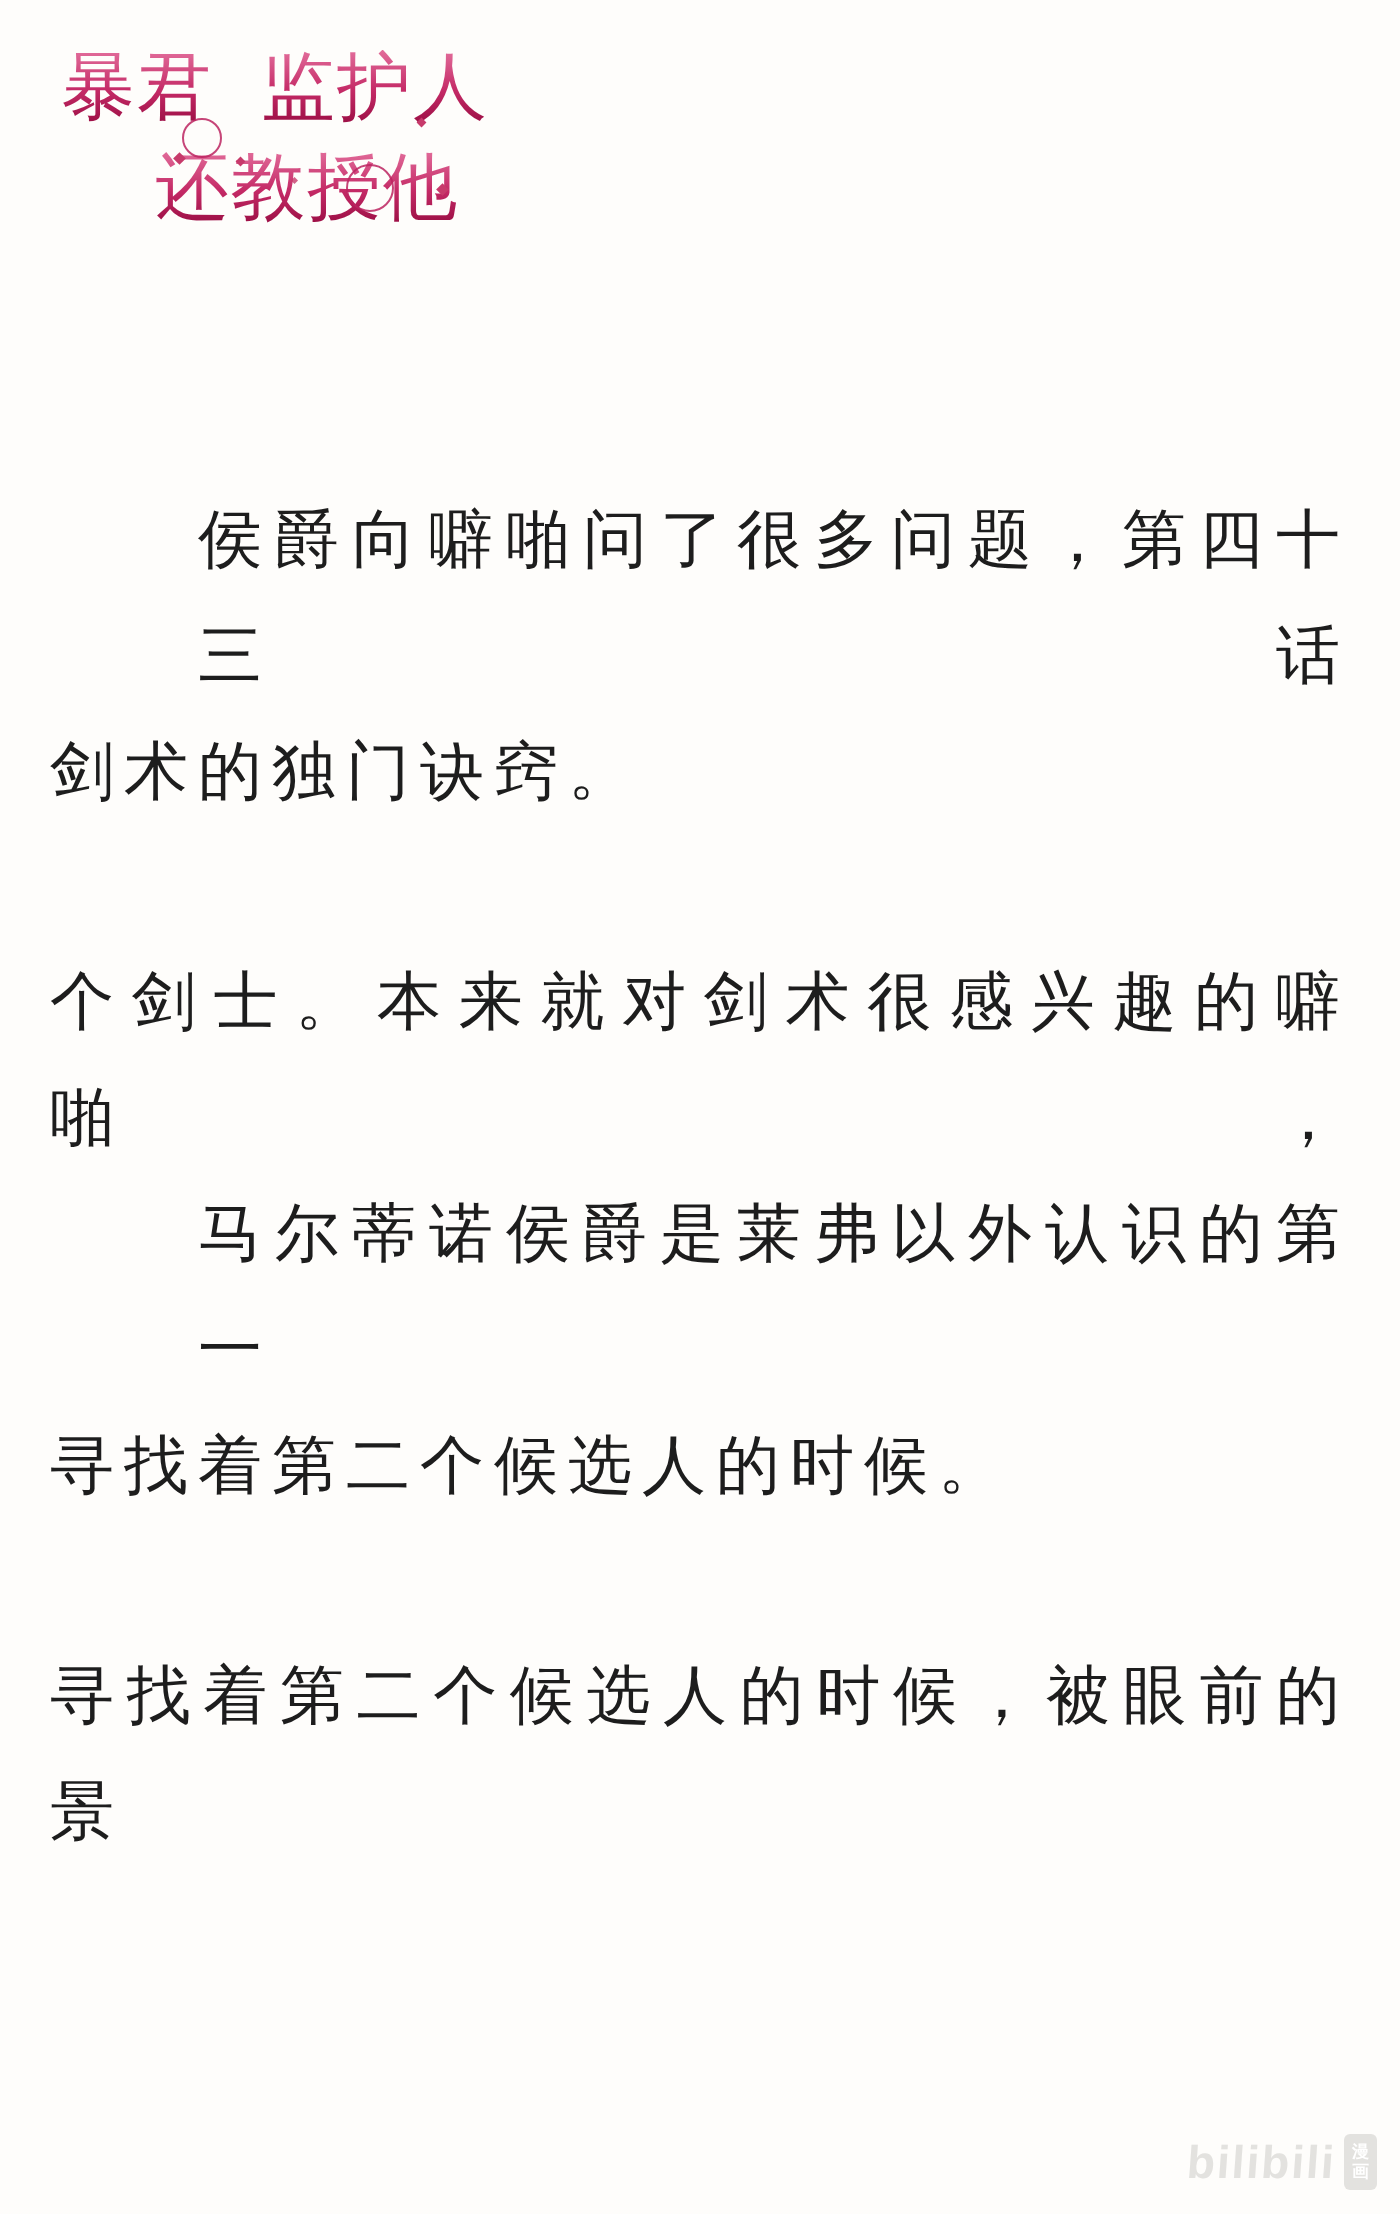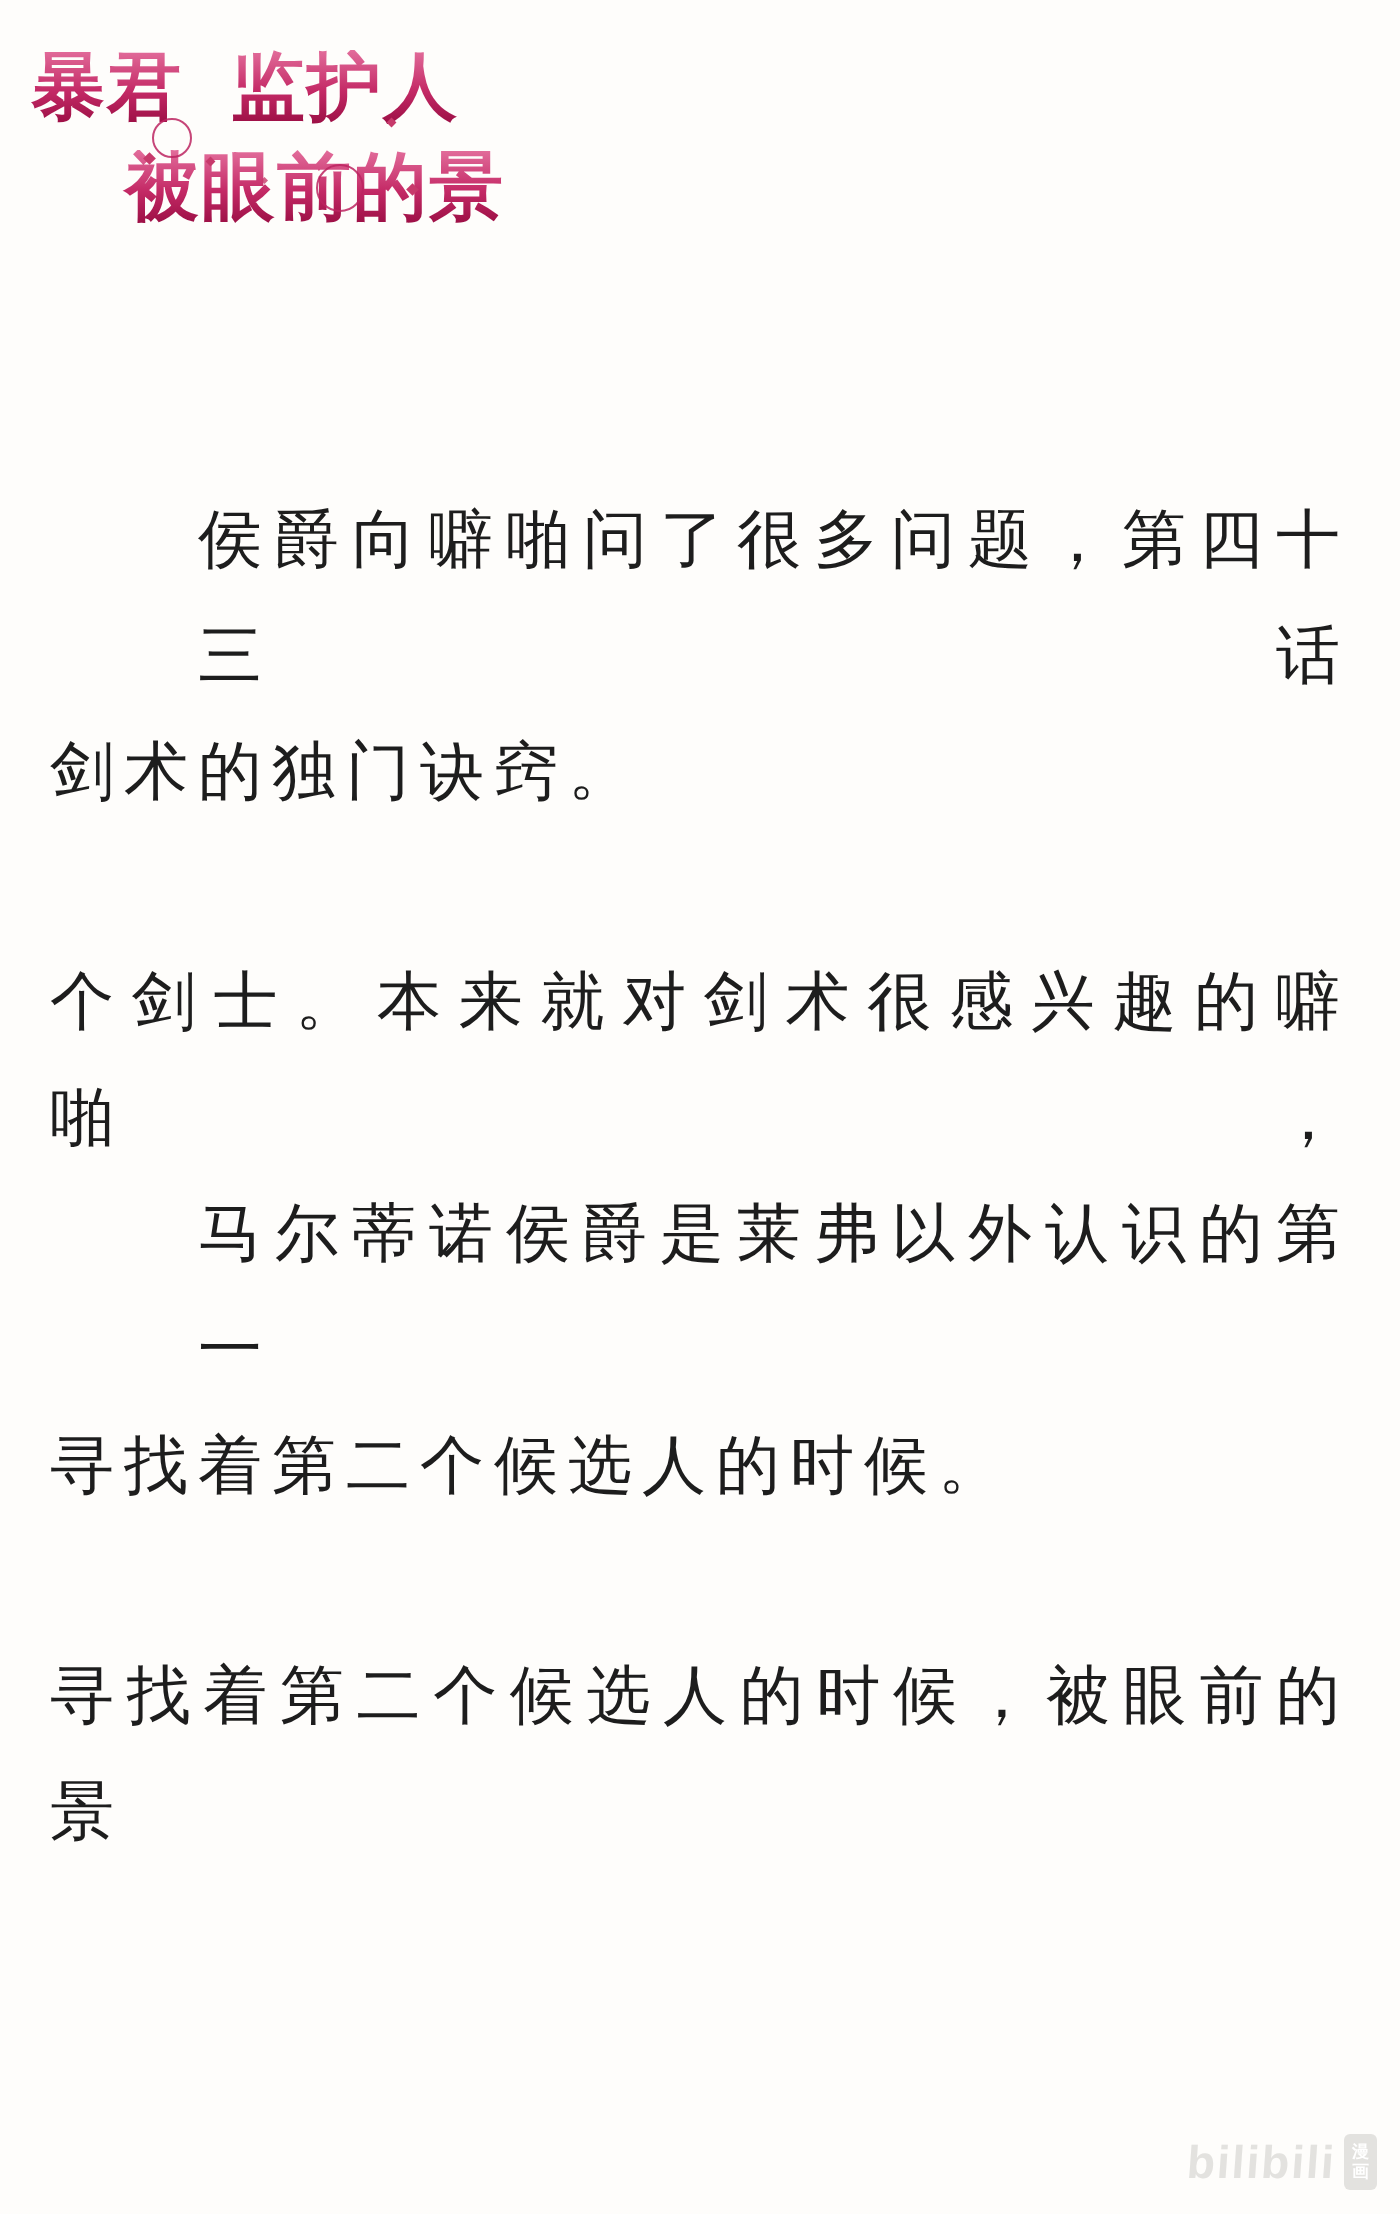--- a/index.html
+++ b/index.html
@@ -10,23 +10,23 @@
     position: relative;
     overflow: hidden;
   }
   .page {
     position: absolute; inset: 0;
     background: #fefdfb;
   }
 
   
   .logo {
-    position: absolute; left: 31px; top: 50px;
+    position: absolute; left: 61px; top: 50px;
     font-family: "Liberation Serif", serif;
-    font-weight: bold;
+    font-weight: normal;
     line-height: 1;
     z-index: 2;
   }
   .logo-line {
     display: flex; align-items: flex-start;
     background: linear-gradient(180deg, var(--logo-top, #e26d9b) 0%, #c42a66 55%, var(--logo-bottom, #9c0f45) 100%);
     -webkit-background-clip: text; background-clip: text;
     -webkit-text-fill-color: transparent; color: transparent;
     letter-spacing: 2px;
   }
@@ -95,21 +95,21 @@
 <div class="page">
 
   <div class="logo">
     <div class="logo-line logo-line1">
       <span class="big">暴君</span>
       <span class="small">的</span>
       <span class="big">监护人</span>
     </div>
     <div class="logo-line logo-line2">
       <span class="small">是</span>
-      <span class="big">被眼前的景</span>
+      <span class="big">还教授他</span>
     </div>
     <span class="deco ring ring1"></span>
     <span class="deco ring ring2"></span>
     <span class="deco sparkle sp1"></span>
     <span class="deco sparkle sp2"></span>
     <span class="deco sparkle sp3"></span>
     <span class="deco sparkle sp4"></span>
     <span class="deco sparkle sp5"></span>
   </div>
 

